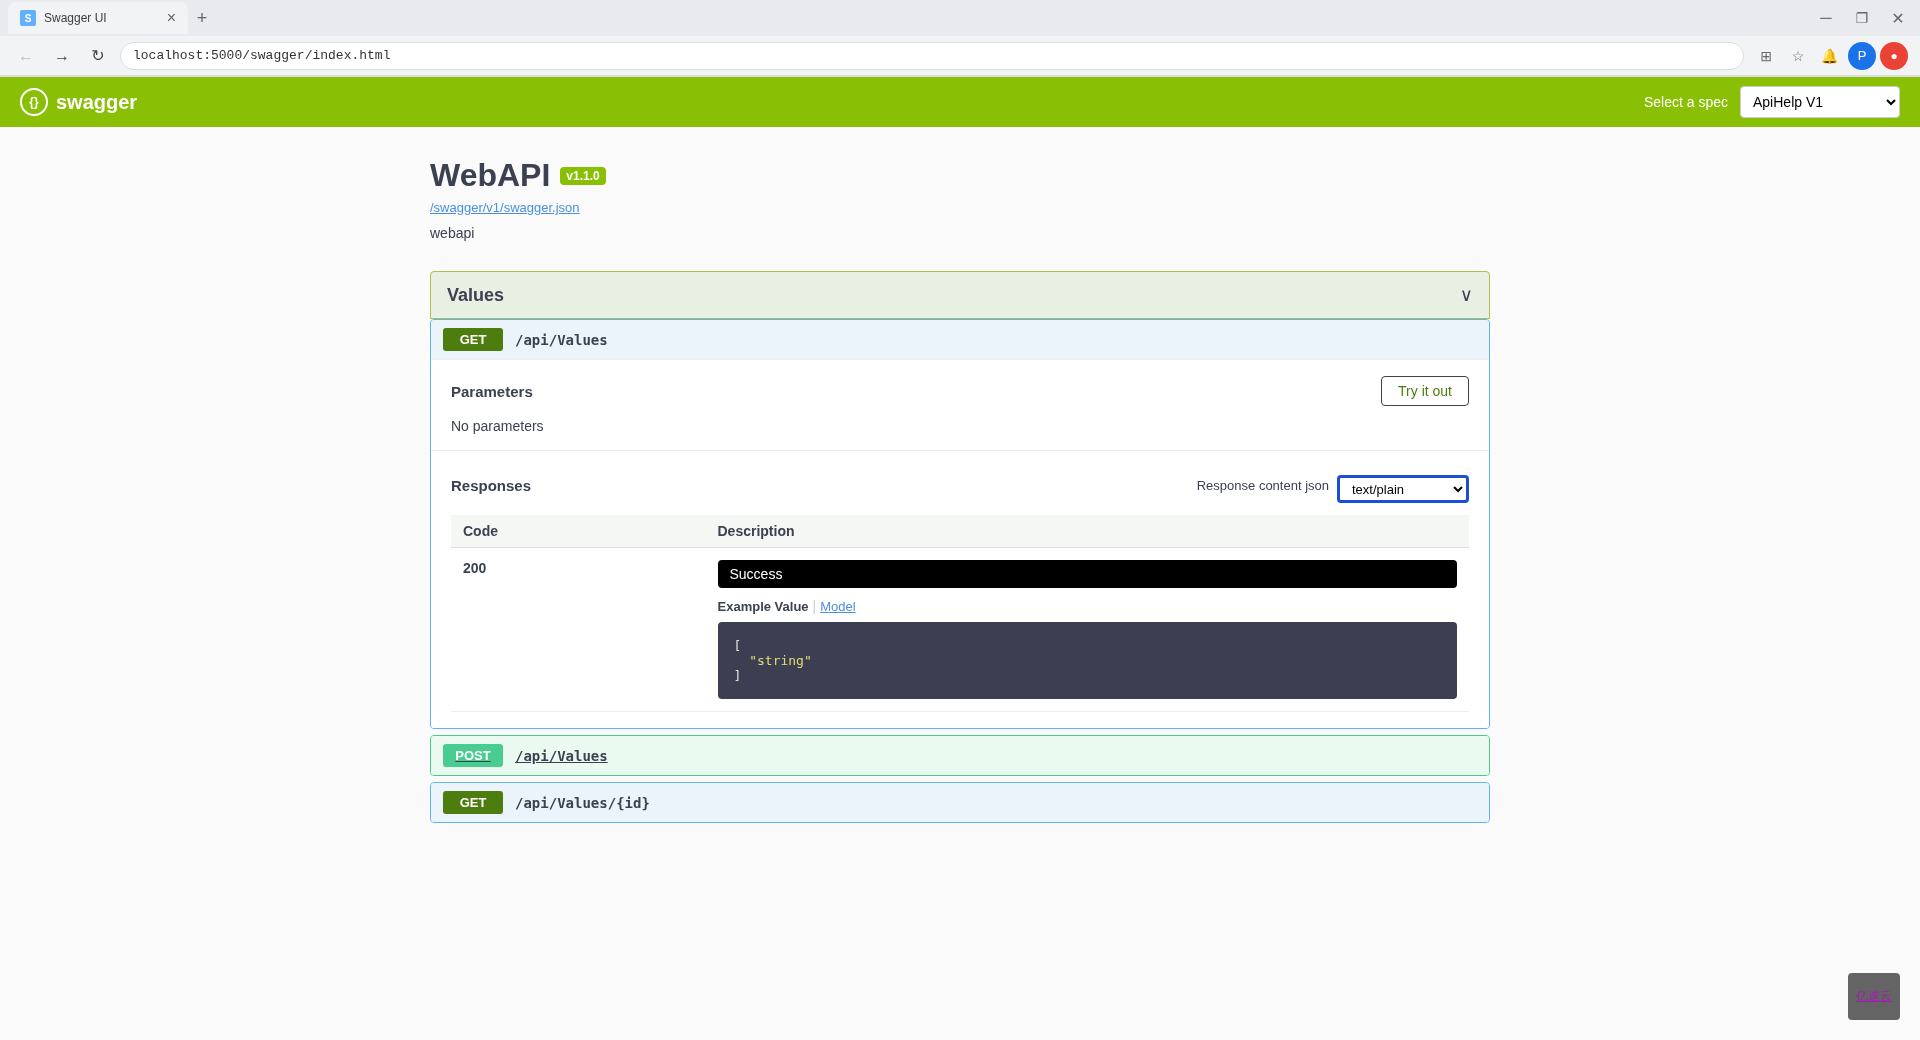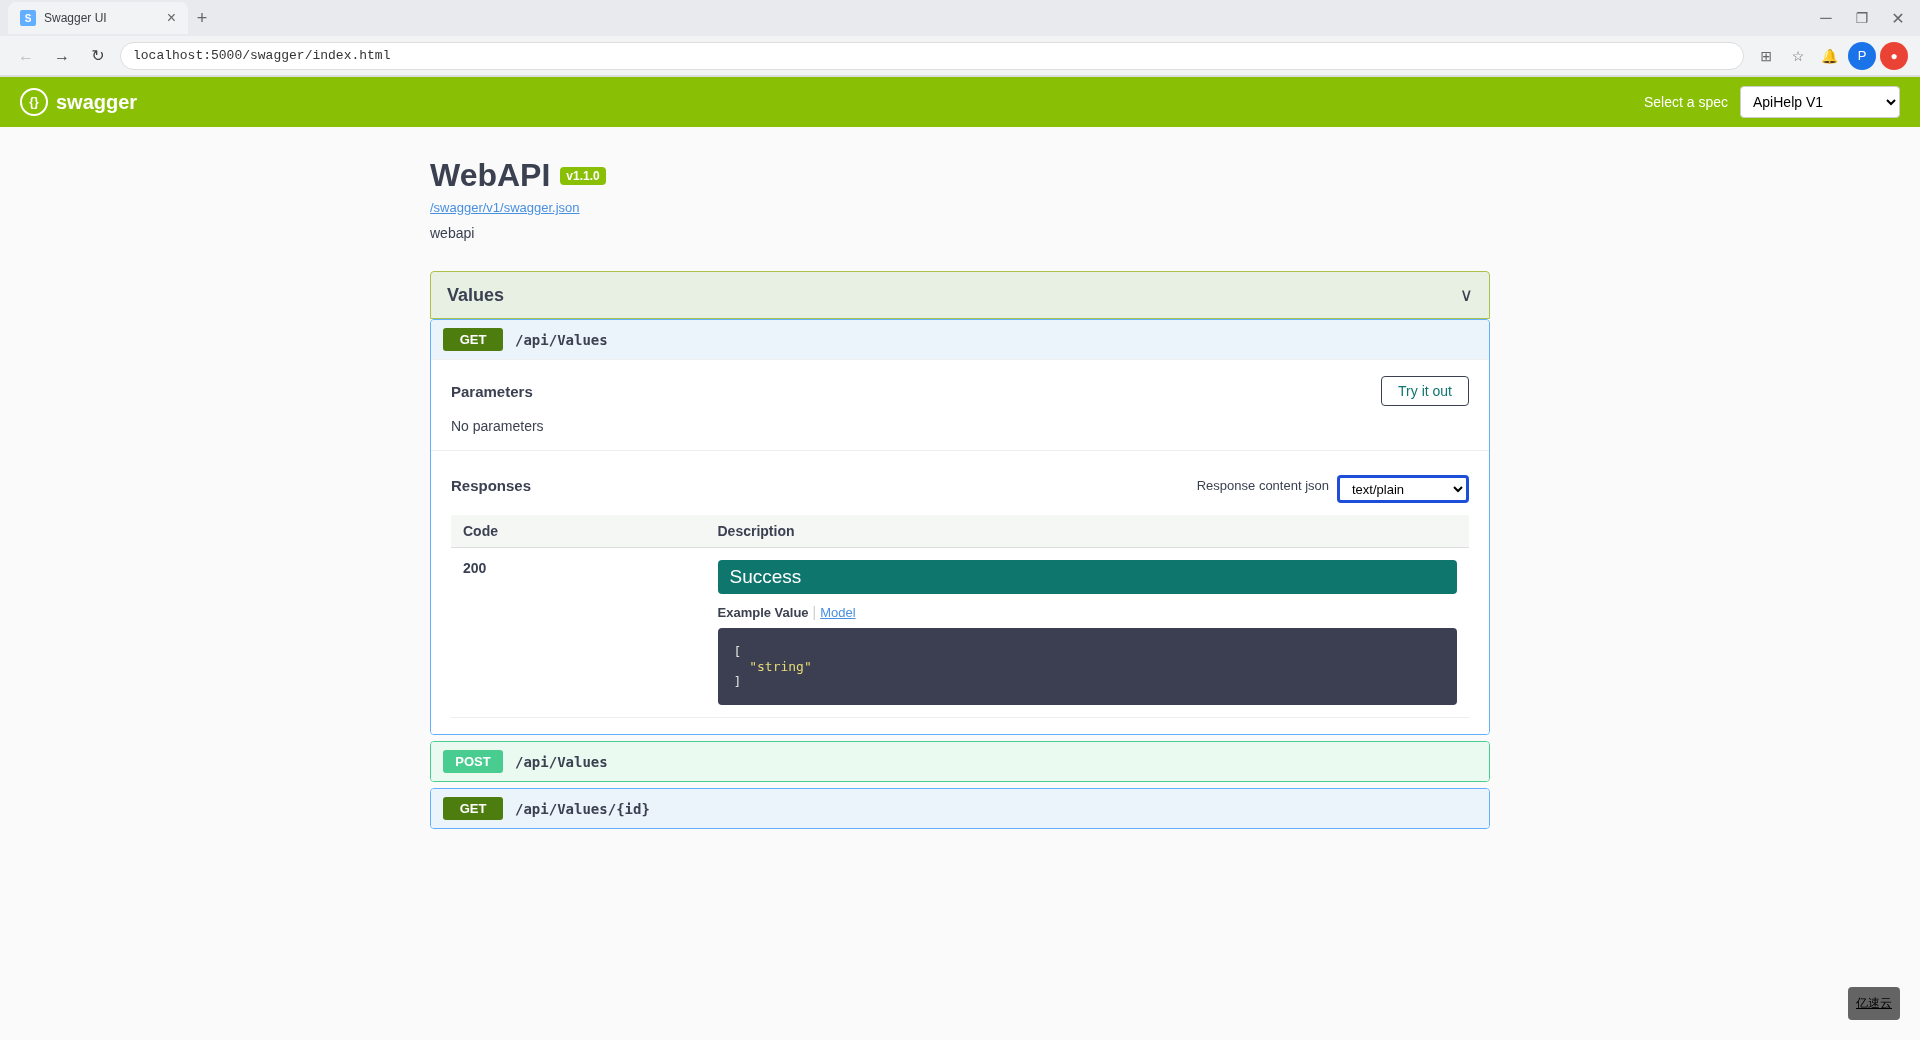--- a/index.html
+++ b/index.html
@@ -213,21 +213,21 @@
     }
 
     
     .operation-block {
       border: 1px solid #ccc;
       border-radius: 4px;
       margin-bottom: 6px;
       overflow: hidden;
     }
     .operation-block.get { border-color: #61affe; background: #ebf3fb; }
-    .operation-block.post { border-color: #49cc90; background: #ebfaf1; }
+    .operation-block.post { border-color: #49cc90; background: #ebfaf1; text-decoration: underline; }
 
     .operation-header {
       display: flex;
       align-items: center;
       padding: 8px 12px;
       cursor: pointer;
       gap: 12px;
     }
     .operation-block.get .operation-header { background: #ebf3fb; }
     .operation-block.post .operation-header { background: #ebfaf1; }
@@ -271,21 +271,21 @@
       font-weight: bold;
       color: #3b4151;
     }
     .try-it-out-btn {
       padding: 6px 16px;
       border: 1px solid #3b4151;
       border-radius: 4px;
       background: white;
       cursor: pointer;
       font-size: 14px;
-      color: #0f766e;
+      color: #4d7c0f;
     }
 
     .no-params {
       color: #3b4151;
       font-size: 14px;
     }
 
     
     .responses-header-row {
       display: flex;
@@ -329,23 +329,23 @@
     .response-code {
       font-size: 14px;
       font-weight: bold;
       color: #3b4151;
     }
     .response-description-cell {
       width: 75%;
     }
     .success-badge {
       display: inline-block;
-      background: #0f766e;
-      color: white;
-      font-size: 19px;
+      background: #000000;
+      color: white;
+      font-size: 14px;
       padding: 6px 12px;
       border-radius: 4px;
       margin-bottom: 10px;
       width: 100%;
     }
     .example-value-tabs {
       display: flex;
       align-items: center;
       gap: 4px;
       margin-bottom: 8px;
@@ -375,22 +375,22 @@
       white-space: pre;
     }
     .code-block .str { color: #e6db74; }
 
     
     .bottom-watermark {
       position: fixed;
       bottom: 20px;
       right: 20px;
       background: rgba(0,0,0,0.6);
-      color: #000000;
-      padding: 8px 8px;
+      color: #a21caf;
+      padding: 15px 8px;
       border-radius: 4px;
       font-size: 12px;
       text-decoration: underline;
     }
   </style>
 </head>
 <body>
 
 <div class="browser-chrome">
   <div class="browser-tab-bar">

